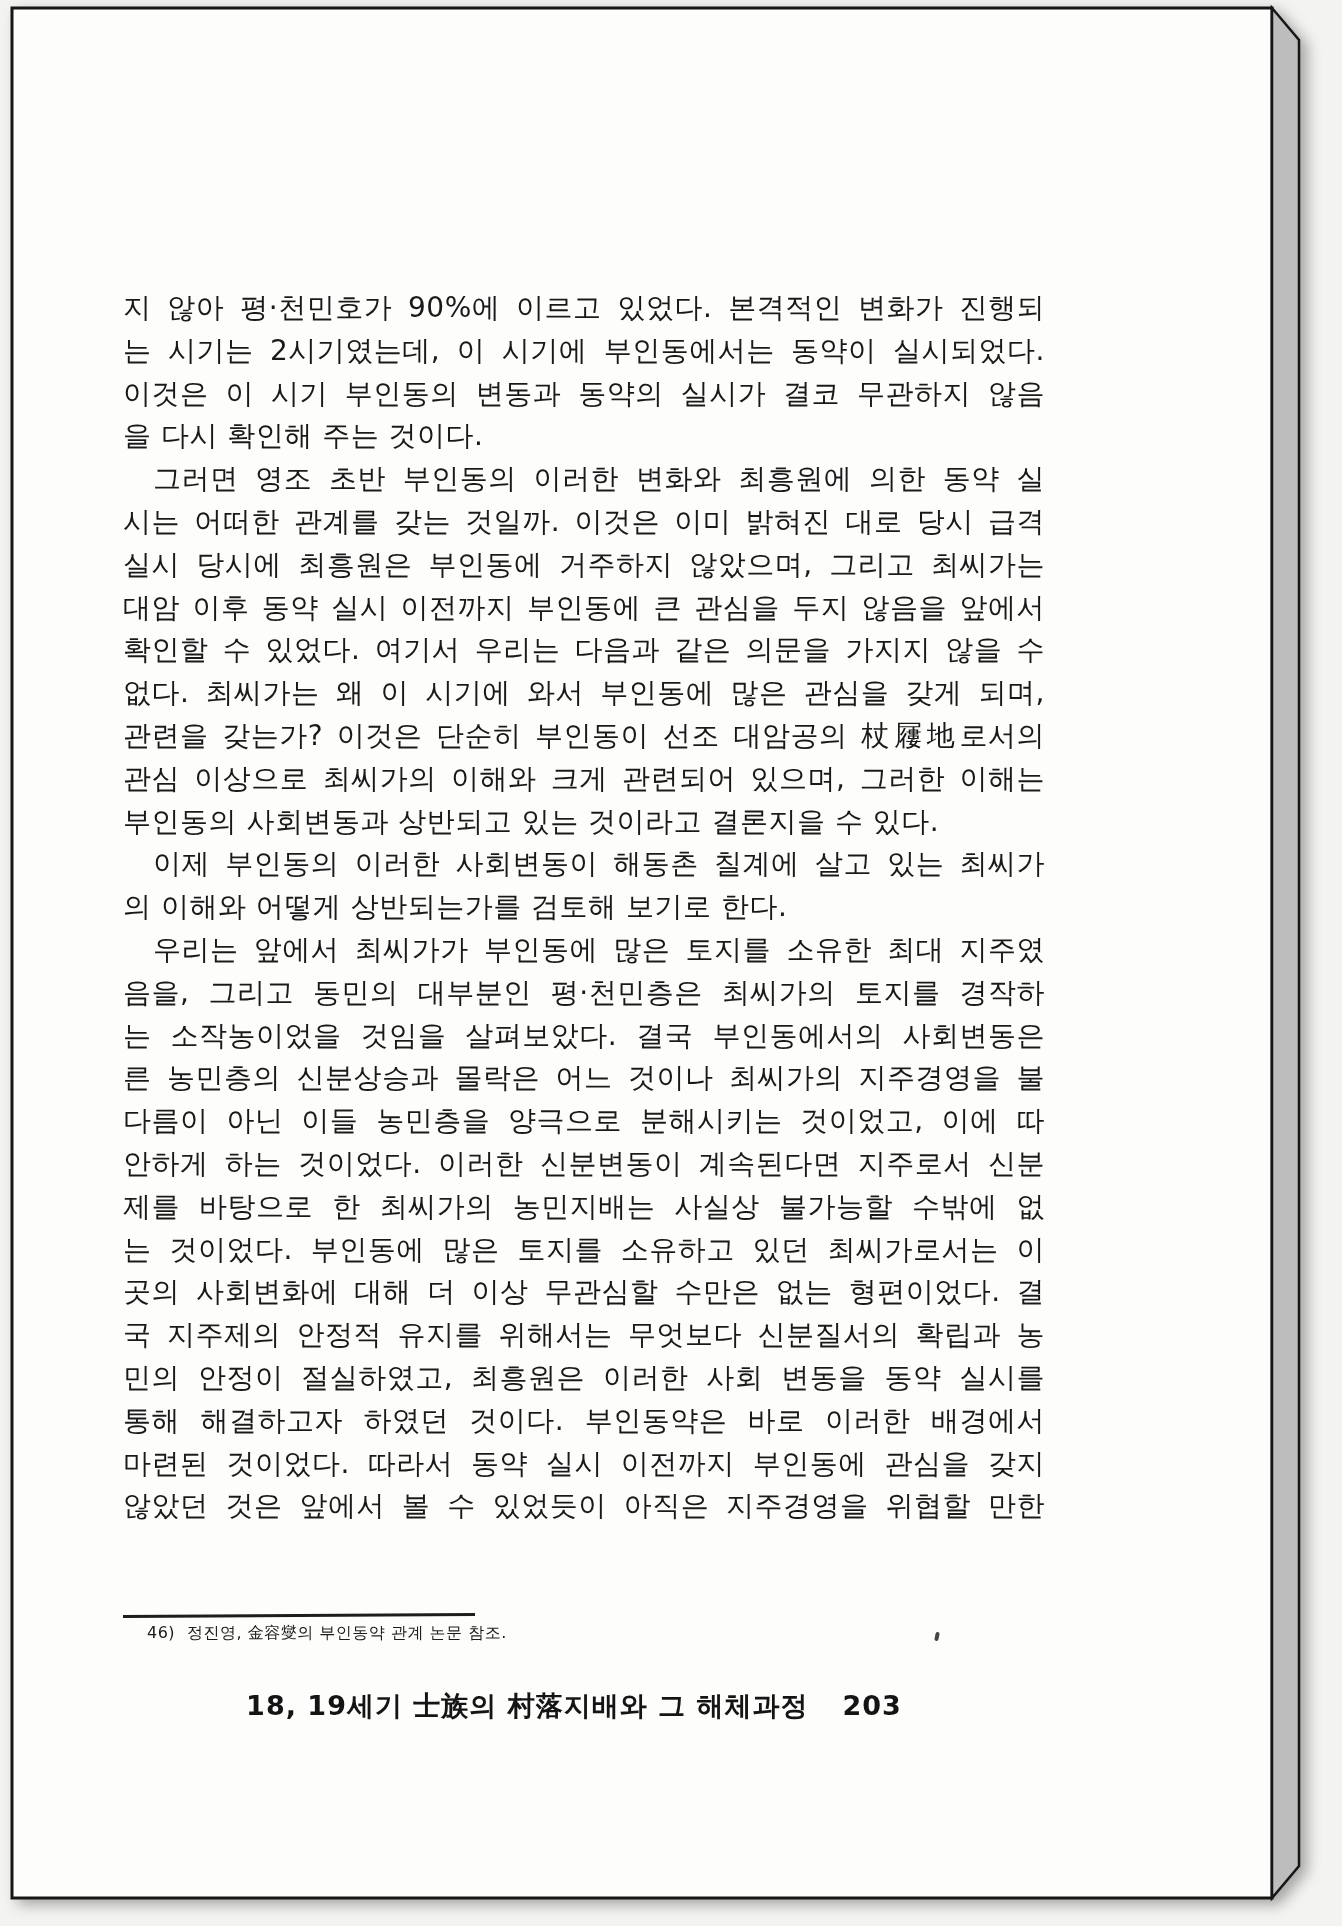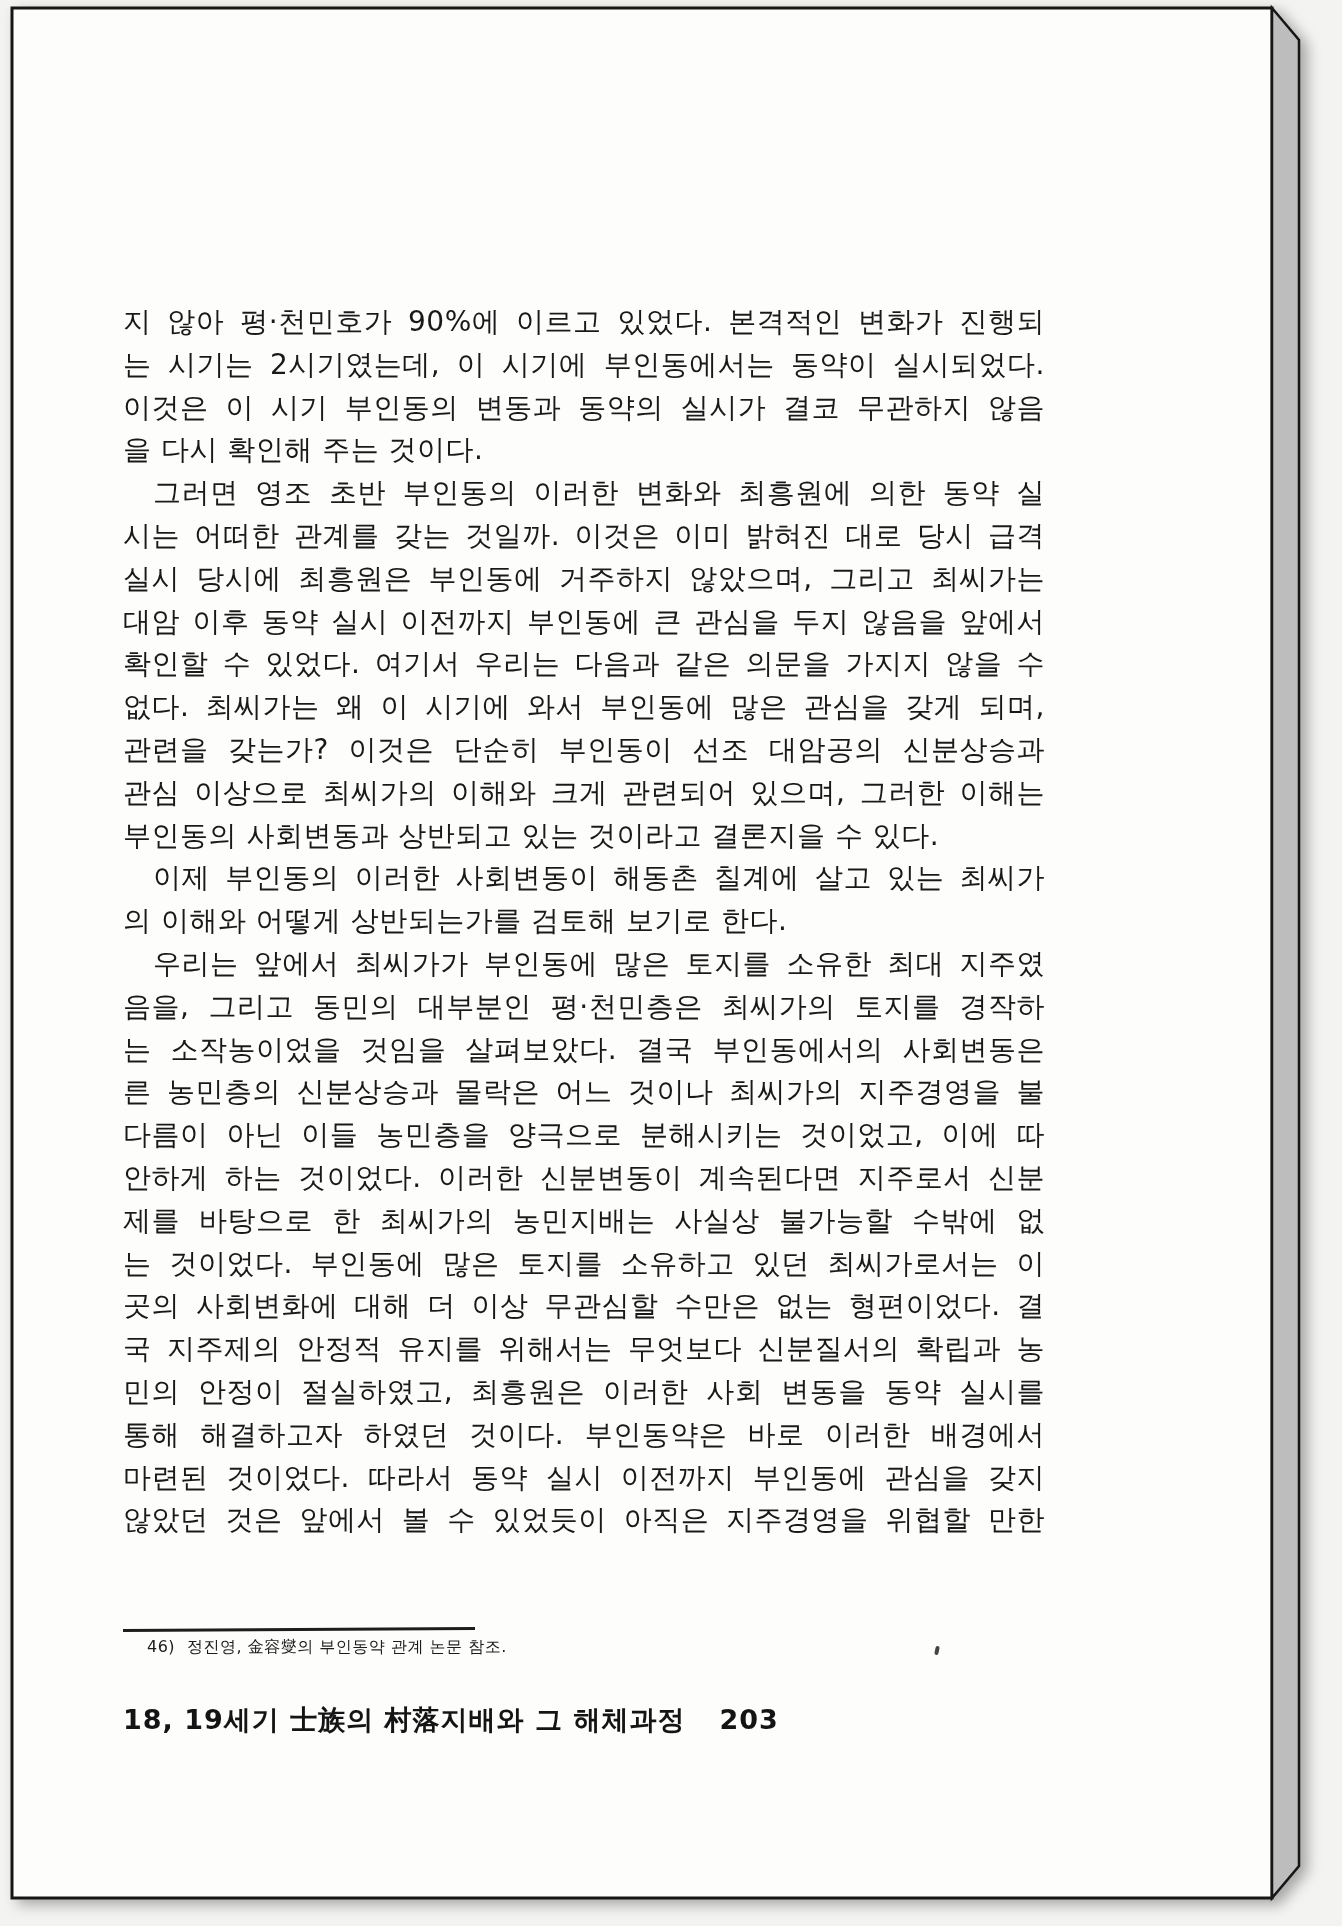--- a/index.html
+++ b/index.html
@@ -8,21 +8,21 @@
     background: #f3f3f1;
     position: relative;
     font-family: "DejaVu Sans", sans-serif;
     overflow: hidden;
   }
   .frame-svg {
     position: absolute; left: 0; top: 0;
     filter: drop-shadow(7px 5px 7px rgba(0,0,0,0.32));
   }
   .content {
-    position: absolute; left: 123px; top: 16px; width: 922px; height: 1548px;
+    position: absolute; left: 123px; top: 2px; width: 922px; height: 1548px;
   }
   .body-text {
     position: absolute; left: 0; top: 285px; width: 922px;
     font-size: 28px; line-height: 42.8px; color: #191919;
     letter-spacing: 0.5px;
   }
   .bline {
     text-align: justify;
     text-align-last: justify;
     max-height: 43px; overflow: hidden;
@@ -43,21 +43,21 @@
     white-space: nowrap;
   }
   .fn-marker { margin-right: 12px; }
   .speck {
     position: absolute; left: 812px; top: 1630px; width: 4px; height: 9px;
     background: #454545; border-radius: 2px; transform: rotate(12deg);
   }
   .running-footer {
     position: absolute; left: 0; top: 1686px; width: 922px;
     box-sizing: border-box; padding-right: 20px;
-    text-align: left; font-size: 27px; font-weight: 600;
+    text-align: center; font-size: 27px; font-weight: 600;
     color: #141414; letter-spacing: 1px; white-space: nowrap;
   }
   .pagenum { margin-left: 34px; }
 </style>
 </head>
 <body>
 
 <div class="scan">
 
   <svg class="frame-svg" width="1342" height="1926" viewBox="0 0 1342 1926">
@@ -71,21 +71,21 @@
       <div class="bline">지 않아 평·천민호가 90%에 이르고 있었다. 본격적인 변화가 진행되</div>
       <div class="bline">는 시기는 2시기였는데, 이 시기에 부인동에서는 동약이 실시되었다.</div>
       <div class="bline">이것은 이 시기 부인동의 변동과 동약의 실시가 결코 무관하지 않음</div>
       <div class="bline end">을 다시 확인해 주는 것이다.</div>
       <div class="bline indent">그러면 영조 초반 부인동의 이러한 변화와 최흥원에 의한 동약 실</div>
       <div class="bline">시는 어떠한 관계를 갖는 것일까. 이것은 이미 밝혀진 대로 당시 급격</div>
       <div class="bline">실시 당시에 최흥원은 부인동에 거주하지 않았으며, 그리고 최씨가는</div>
       <div class="bline">대암 이후 동약 실시 이전까지 부인동에 큰 관심을 두지 않음을 앞에서</div>
       <div class="bline">확인할 수 있었다. 여기서 우리는 다음과 같은 의문을 가지지 않을 수</div>
       <div class="bline">없다. 최씨가는 왜 이 시기에 와서 부인동에 많은 관심을 갖게 되며,</div>
-      <div class="bline">관련을 갖는가? 이것은 단순히 부인동이 선조 대암공의 신분상승과</div>
+      <div class="bline">관련을 갖는가? 이것은 단순히 부인동이 선조 대암공의 杖屨地로서의</div>
       <div class="bline">관심 이상으로 최씨가의 이해와 크게 관련되어 있으며, 그러한 이해는</div>
       <div class="bline end">부인동의 사회변동과 상반되고 있는 것이라고 결론지을 수 있다.</div>
       <div class="bline indent">이제 부인동의 이러한 사회변동이 해동촌 칠계에 살고 있는 최씨가</div>
       <div class="bline end">의 이해와 어떻게 상반되는가를 검토해 보기로 한다.</div>
       <div class="bline indent">우리는 앞에서 최씨가가 부인동에 많은 토지를 소유한 최대 지주였</div>
       <div class="bline">음을, 그리고 동민의 대부분인 평·천민층은 최씨가의 토지를 경작하</div>
       <div class="bline">는 소작농이었을 것임을 살펴보았다. 결국 부인동에서의 사회변동은</div>
       <div class="bline">른 농민층의 신분상승과 몰락은 어느 것이나 최씨가의 지주경영을 불</div>
       <div class="bline">다름이 아닌 이들 농민층을 양극으로 분해시키는 것이었고, 이에 따</div>
       <div class="bline">안하게 하는 것이었다. 이러한 신분변동이 계속된다면 지주로서 신분</div>

